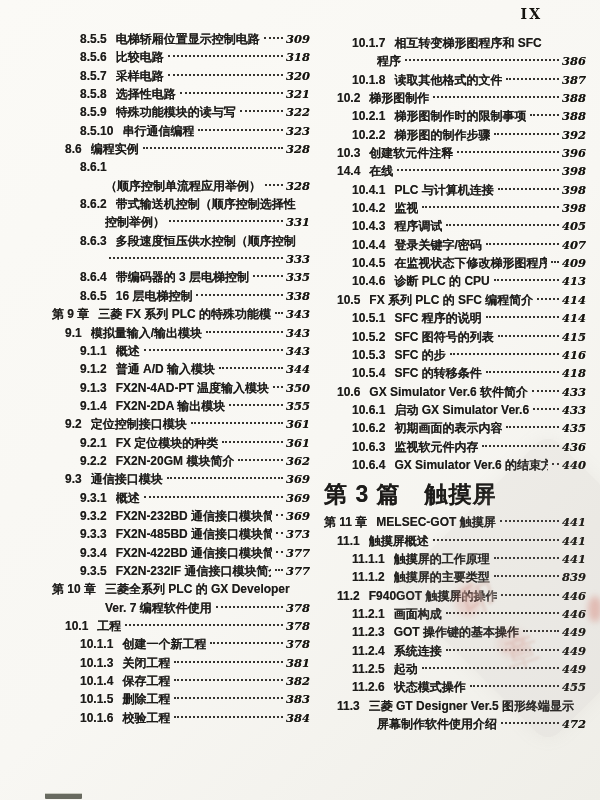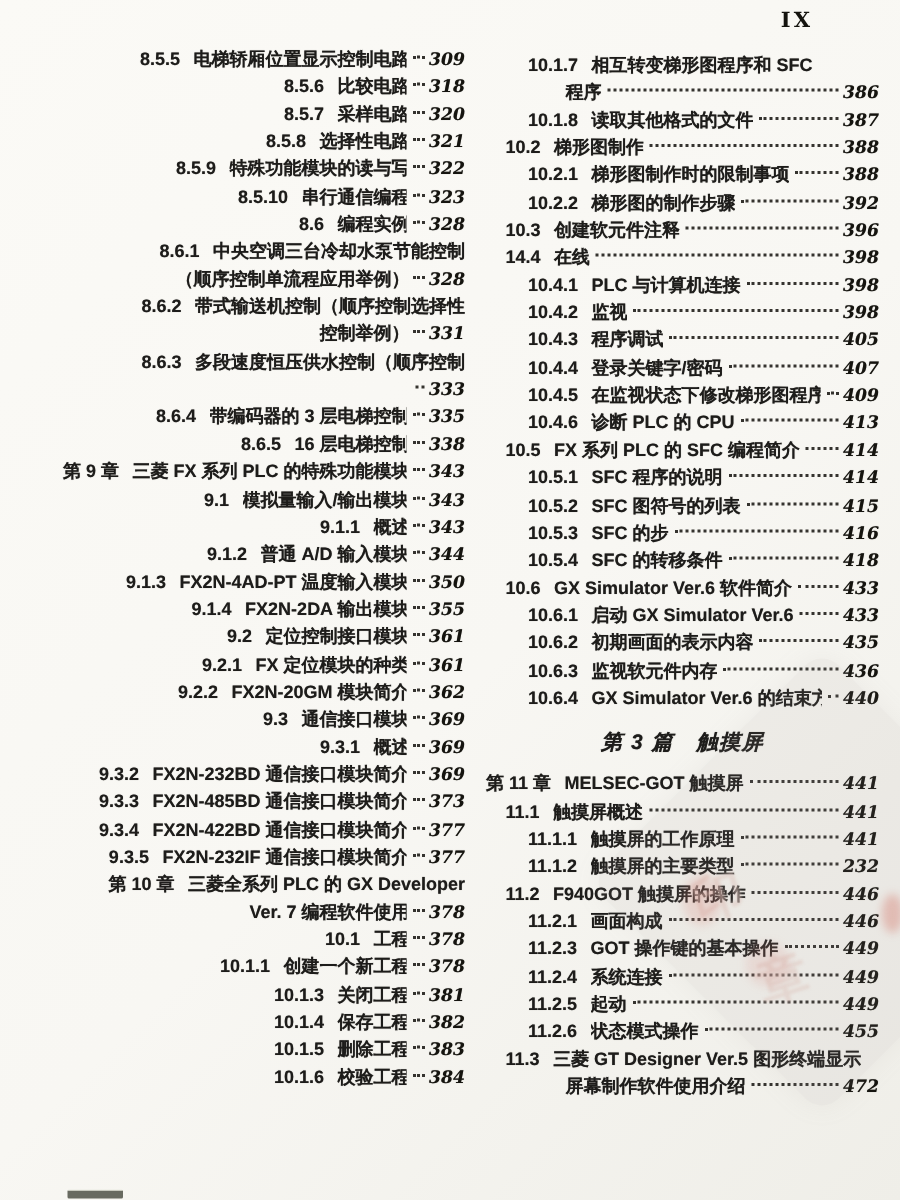--- a/index.html
+++ b/index.html
@@ -12,21 +12,21 @@
   }
   .page-num{
     position:absolute;top:6px;right:58px;
     font-family:"DejaVu Serif","Liberation Serif",serif;
     font-size:14px;font-weight:700;letter-spacing:2px;color:#14130e;
   }
   .col{
     position:absolute;top:30px;
     display:flex;flex-direction:column;
   }
-  #col-left{left:52px;width:258px;align-items:flex-end;}
+  #col-left{left:52px;width:258px;}
   #col-right{left:324px;width:262px;top:34px;}
   .row{
     display:flex;align-items:baseline;
     height:18.35px;line-height:18.35px;
     font-size:12px;font-weight:600;
     white-space:nowrap;
     text-shadow:0 0 .45px rgba(20,18,15,.6);
   }
   .row.lvl1{padding-left:0;font-weight:700;}
   .row.lvl2{padding-left:13px;}
@@ -40,24 +40,23 @@
     transform:translateY(-4px);
   }
   .pg{
     flex-shrink:0;
     font-family:"DejaVu Serif","Liberation Serif",serif;
     font-style:italic;font-weight:700;font-size:11.5px;
     color:#15140f;
   }
   .part-heading{
     height:30px;line-height:26px;margin-top:7px;margin-bottom:2px;
-    text-align:center;font-size:14px;font-weight:700;
+    text-align:left;font-size:23px;font-weight:700;
     letter-spacing:1px;
     text-shadow:0 0 .5px rgba(20,18,15,.7);
-    font-style:italic;
   }
   
   .watermark{position:absolute;pointer-events:none;}
   #wm-diamond{
     left:438px;top:478px;width:220px;height:220px;
     transform:rotate(45deg);
     background:rgba(170,160,155,.10);
     border-radius:16px;
     box-shadow:0 0 18px rgba(170,160,155,.10);
   }
@@ -124,21 +123,20 @@
       <span class="pg">323</span>
     </div>
     <div class="row lvl2">
       <span class="num">8.6</span>
       <span class="title">编程实例</span>
       <span class="leader"></span>
       <span class="pg">328</span>
     </div>
     <div class="row lvl3">
       <span class="num">8.6.1</span>
-      <span class="title">中央空调三台冷却水泵节能控制</span>
     </div>
     <div class="row cont">
       <span class="title">（顺序控制单流程应用举例）</span>
       <span class="leader"></span>
       <span class="pg">328</span>
     </div>
     <div class="row lvl3">
       <span class="num">8.6.2</span>
       <span class="title">带式输送机控制（顺序控制选择性</span>
     </div>
@@ -461,21 +459,21 @@
     <div class="row lvl3">
       <span class="num">11.1.1</span>
       <span class="title">触摸屏的工作原理</span>
       <span class="leader"></span>
       <span class="pg">441</span>
     </div>
     <div class="row lvl3">
       <span class="num">11.1.2</span>
       <span class="title">触摸屏的主要类型</span>
       <span class="leader"></span>
-      <span class="pg">232</span>
+      <span class="pg">839</span>
     </div>
     <div class="row lvl2">
       <span class="num">11.2</span>
       <span class="title">F940GOT 触摸屏的操作</span>
       <span class="leader"></span>
       <span class="pg">446</span>
     </div>
     <div class="row lvl3">
       <span class="num">11.2.1</span>
       <span class="title">画面构成</span>

